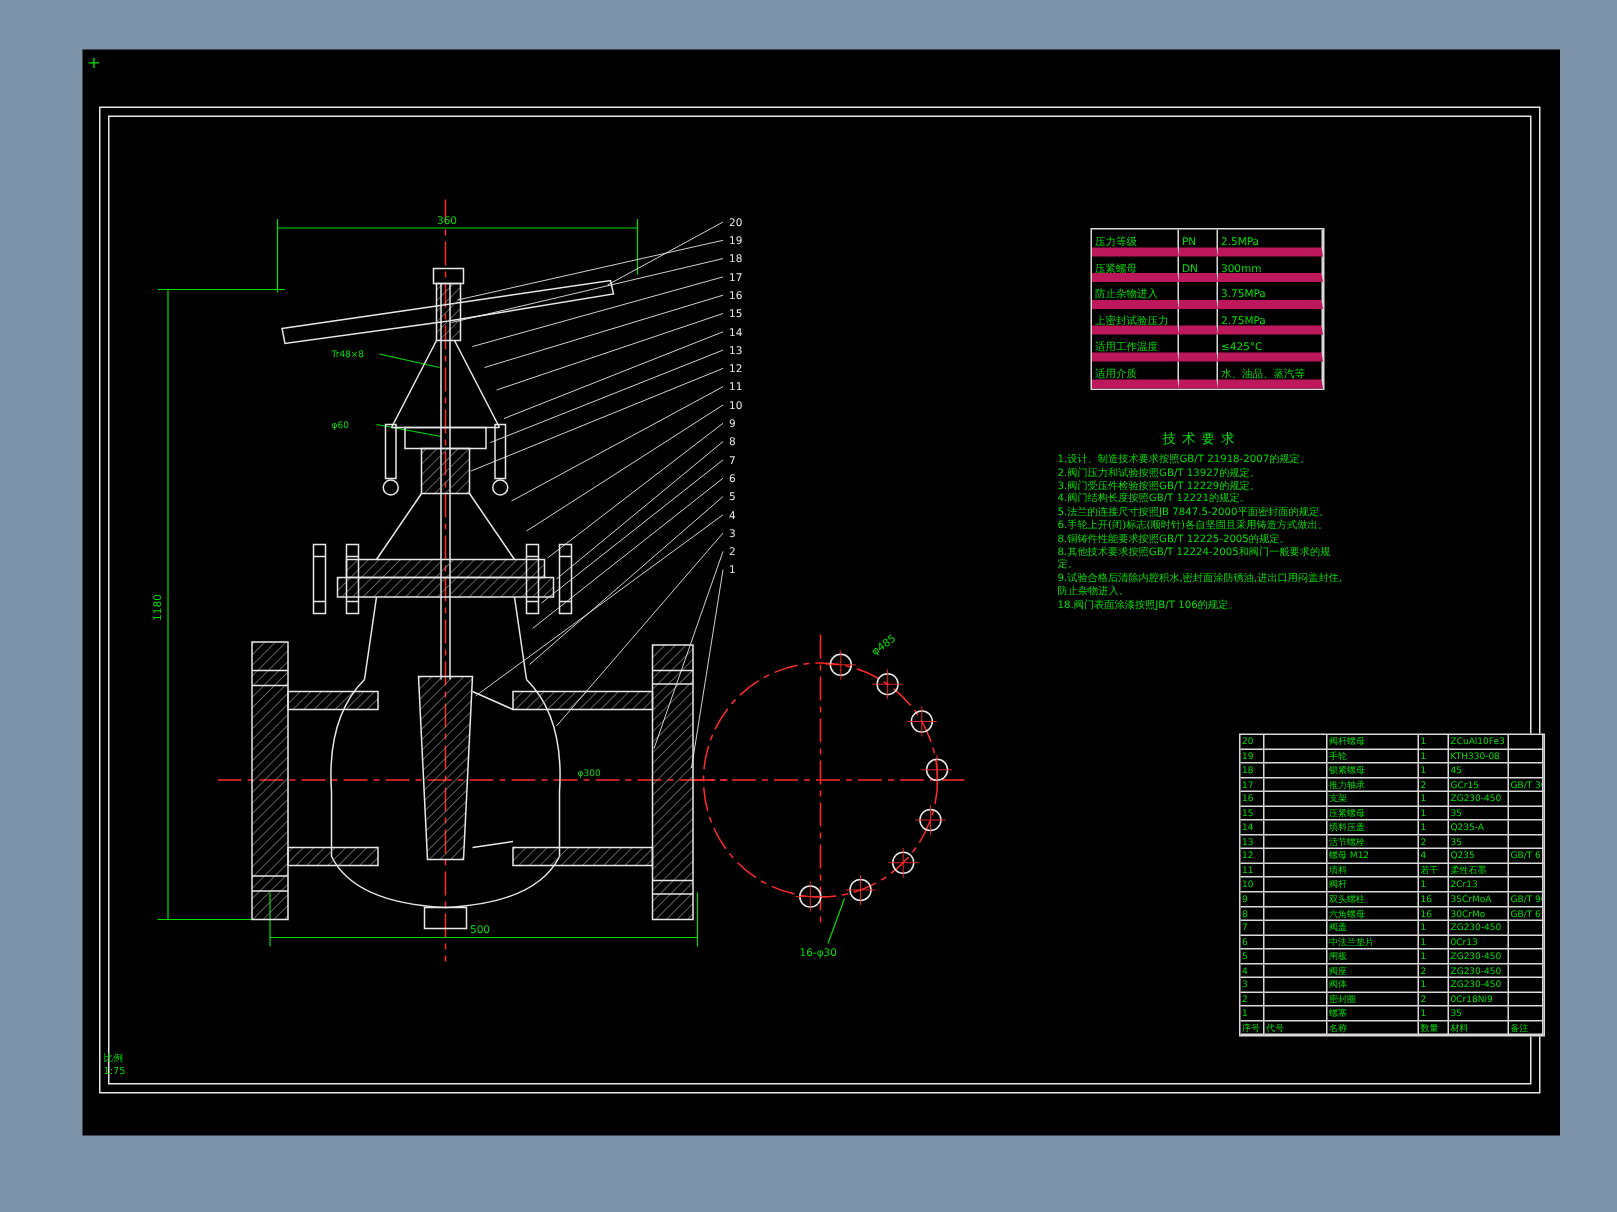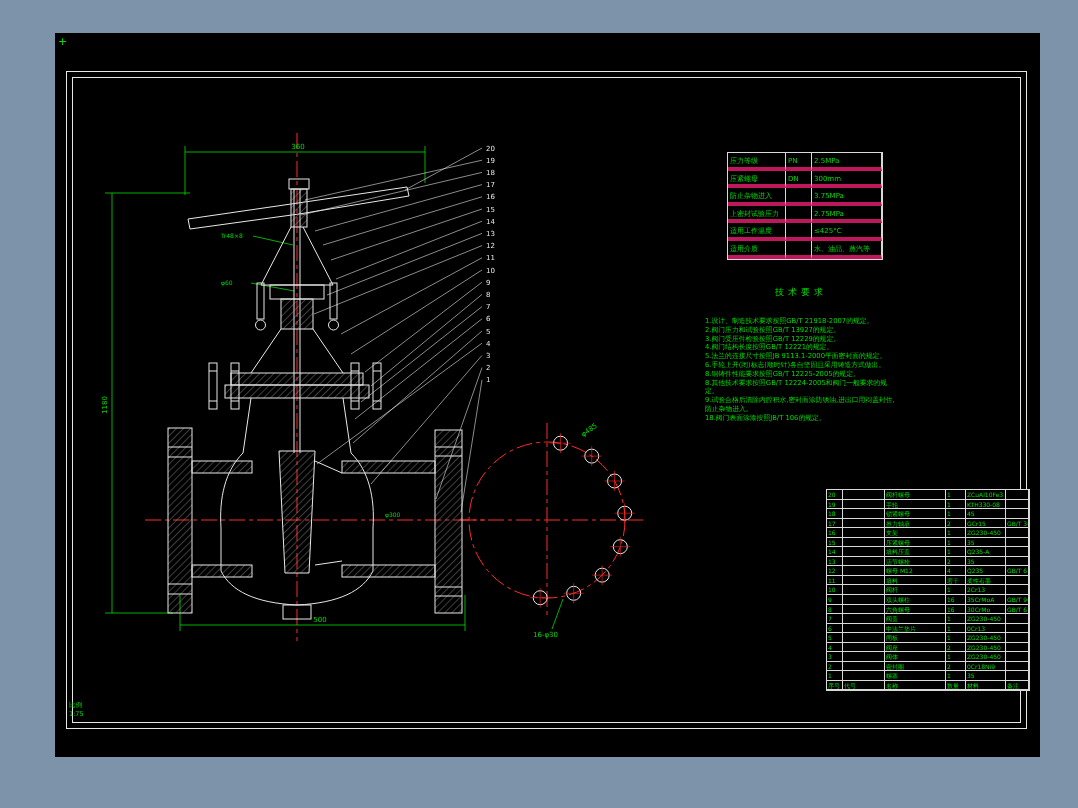--- a/index.html
+++ b/index.html
@@ -6,27 +6,27 @@
   html,body{background:#7d93a9}
   body{font-family:"DejaVu Sans",sans-serif}
   .stage{position:relative;width:1078px;height:808px;background:#7d93a9;overflow:hidden}
   .paper{position:absolute;left:55px;top:33px;width:985px;height:724px;background:#000}
   .frame{position:absolute;border:1px solid #e6e6e6;background:transparent}
   #frame-outer{left:11px;top:38px;width:961px;height:658px}
   #frame-inner{left:17px;top:44px;width:949px;height:646px}
   svg.draw{position:absolute;left:0;top:0}
   .grid{position:absolute;display:grid;border:1px solid #d9d9d9;background:#000}
   #param-table{left:672px;top:119px;grid-template-columns:58px 26px 70px;grid-auto-rows:17.6px}
-  .pcell{border-right:1px solid #d9d9d9;border-bottom:4px solid #be185d;color:#00dd00;
+  .pcell{border-right:1px solid #d9d9d9;border-bottom:6px solid #be185d;color:#00dd00;
          font-size:7px;line-height:17px;padding-left:2px;white-space:nowrap;overflow:hidden}
   #bom-table{left:771px;top:456px;grid-template-columns:16px 42px 61px 20px 40px 23px;grid-auto-rows:9.55px}
   .bcell{border-right:1px solid #d9d9d9;border-bottom:1px solid #d9d9d9;color:#00dd00;
          font-size:6px;line-height:9px;padding-left:1px;white-space:nowrap;overflow:hidden}
   #tech{position:absolute;left:650px;top:253px;width:192px;color:#00dd00}
-  #tech .title{text-align:center;font-size:9px;letter-spacing:4px;margin-bottom:18px}
+  #tech .title{text-align:center;font-size:9px;letter-spacing:4px;margin-bottom:3px}
   .tline{font-size:6.8px;line-height:8.8px}
   #title-block{left:771px;top:658px;width:202px;height:40px;grid-template-columns:98px 44px 56px;grid-template-rows:15px 11px 10px}
   .tb{border-right:1px solid #d9d9d9;border-bottom:1px solid #d9d9d9;color:#00dd00;
       font-size:6px;line-height:10px;padding-left:2px;overflow:hidden;white-space:nowrap}
   #corner-note{position:absolute;left:14px;top:668px;color:#00dd00;font-size:6.5px;line-height:9px}
   #ucs-mark{position:absolute;left:3px;top:2px;color:#00dd00;font-size:11px}
 </style>
 </head>
 <body>
 
@@ -232,21 +232,21 @@
         <div class="pcell">水、油品、蒸汽等</div>
       </div>
 
     <div id="tech">
       <div class="title">技术要求</div>
       <div id="tech-lines">
           <div class="tline">1.设计、制造技术要求按照GB/T 21918-2007的规定。</div>
           <div class="tline">2.阀门压力和试验按照GB/T 13927的规定。</div>
           <div class="tline">3.阀门受压件检验按照GB/T 12229的规定。</div>
           <div class="tline">4.阀门结构长度按照GB/T 12221的规定。</div>
-          <div class="tline">5.法兰的连接尺寸按照JB 9113.1-2000平面密封面的规定。</div>
+          <div class="tline">5.法兰的连接尺寸按照JB 7847.5-2000平面密封面的规定。</div>
           <div class="tline">6.手轮上开(闭)标志(顺时针)各自坚固且采用铸造方式做出。</div>
           <div class="tline">8.铜铸件性能要求按照GB/T 12225-2005的规定。</div>
           <div class="tline">8.其他技术要求按照GB/T 12224-2005和阀门一般要求的规定。</div>
           <div class="tline">9.试验合格后清除内腔积水,密封面涂防锈油,进出口用闷盖封住,防止杂物进入。</div>
           <div class="tline">18.阀门表面涂漆按照JB/T 106的规定。</div>
         </div>
     </div>
 
     <div class="grid" id="bom-table">
         <div class="bcell">20</div>

